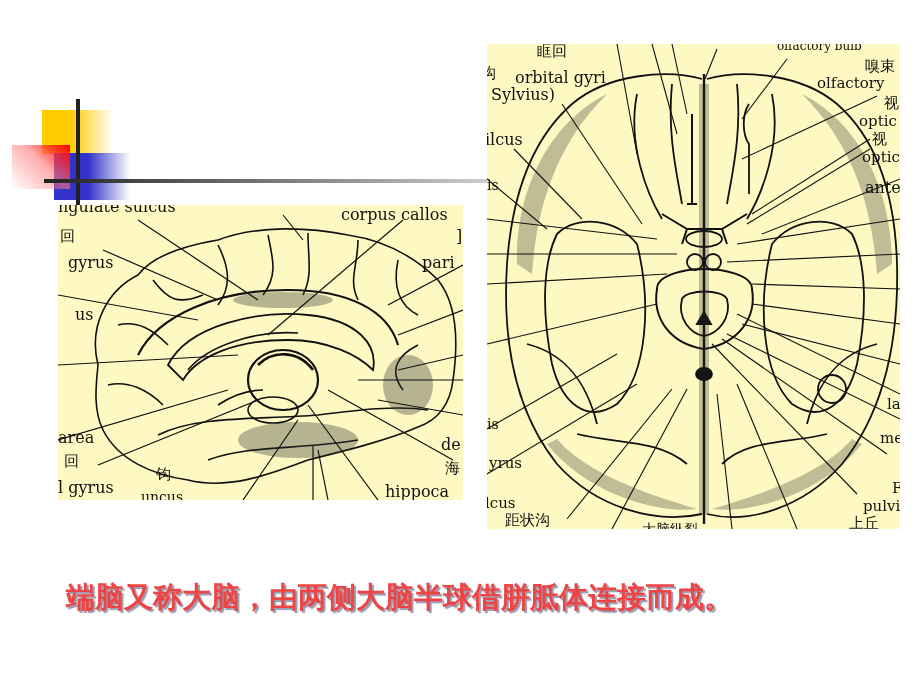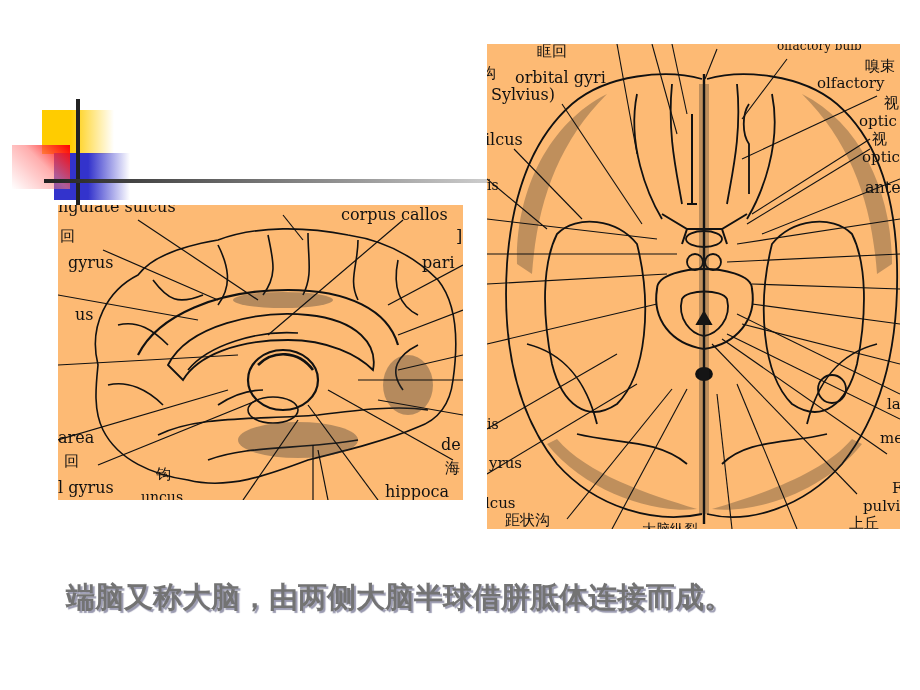--- a/index.html
+++ b/index.html
@@ -3,27 +3,27 @@
 <meta charset="utf-8">
 <style>
   html, body { margin: 0; padding: 0; }
   body { width: 920px; height: 690px; background: #ffffff; position: relative; overflow: hidden; font-family: "DejaVu Serif", serif; }
   .deco { position: absolute; left: 0; top: 80px; width: 140px; height: 130px; }
   .sq-yellow { position: absolute; left: 42px; top: 30px; width: 72px; height: 44px; background: linear-gradient(to right, #ffcc00 0%, #ffcc00 40%, rgba(255,204,0,0) 100%); }
   .sq-blue { position: absolute; left: 54px; top: 73px; width: 76px; height: 47px; background: linear-gradient(to right, #3333cc 0%, #3333cc 45%, rgba(51,51,204,0) 100%); }
   .sq-red { position: absolute; left: 12px; top: 65px; width: 58px; height: 44px; background: linear-gradient(225deg, #ff0000 0%, rgba(255,120,120,0.6) 45%, rgba(255,255,255,0) 100%); }
   .v-bar { position: absolute; left: 76px; top: 19px; width: 4px; height: 112px; background: #222; }
   .h-line { position: absolute; left: 44px; top: 179px; width: 448px; height: 4px; background: linear-gradient(to right, #222 0%, #555 30%, #999 70%, #cfcfcf 100%); }
-  .fig { position: absolute; background: #fdba74; overflow: hidden; }
+  .fig { position: absolute; background: #fef9c3; overflow: hidden; }
   .fig-left { left: 58px; top: 205px; width: 405px; height: 295px; }
   .fig-right { left: 487px; top: 44px; width: 413px; height: 485px; }
   .fig svg { position: absolute; left: 0; top: 0; }
   .lbl { position: absolute; font-family: "DejaVu Serif", serif; font-size: 16px; color: #111; white-space: nowrap; line-height: 1; }
   .lbl.cjk { font-size: 15px; }
-  .caption { position: absolute; left: 66px; top: 578px; width: 820px; font-family: "DejaVu Sans", sans-serif; font-size: 29px; font-weight: bold; color: #737373; text-shadow: 2px 2px 1px #9a9ab0; letter-spacing: 0px; white-space: nowrap; }
+  .caption { position: absolute; left: 66px; top: 578px; width: 820px; font-family: "DejaVu Sans", sans-serif; font-size: 29px; font-weight: bold; color: #ef4444; text-shadow: 2px 2px 1px #9a9ab0; letter-spacing: 0px; white-space: nowrap; }
 </style>
 </head>
 <body>
 
 <div class="deco">
   <div class="sq-yellow"></div>
   <div class="sq-blue"></div>
   <div class="sq-red"></div>
   <div class="v-bar"></div>
 </div>

